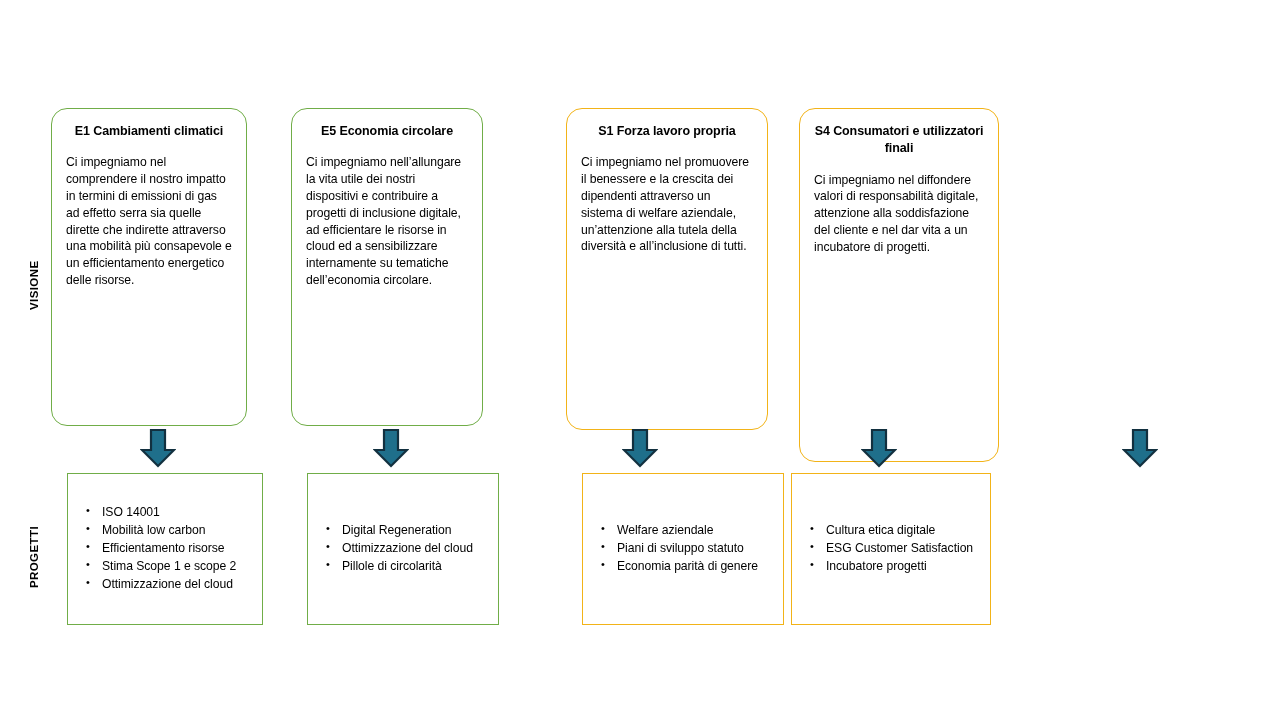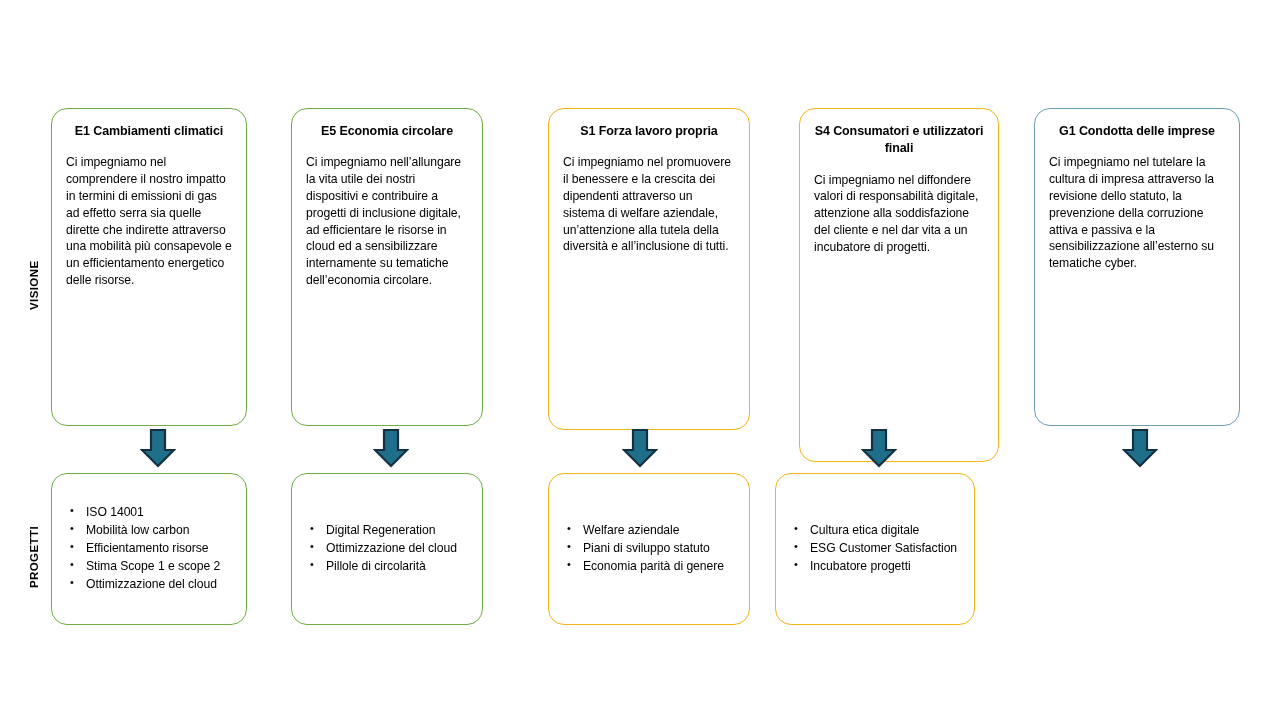--- a/index.html
+++ b/index.html
@@ -65,24 +65,25 @@
     letter-spacing: -0.05px;
   }
 
   
   .project-card {
     position: absolute;
     box-sizing: border-box;
     background: #ffffff;
     border-style: solid;
     border-width: 1.6px;
-    border-radius: 16px;
+    border-radius: 0;
     top: 473px;
     display: flex;
     align-items: center;
+    margin-left: 16px;
   }
   .project-list {
     margin: 0;
     padding: 0 10px 0 34px;
     list-style: none;
     width: 100%;
   }
   .project-list li {
     font-size: 12.2px;
     line-height: 1.38;
@@ -102,21 +103,21 @@
   .arrow {
     position: absolute;
     top: 428px;
     width: 36px;
     height: 40px;
   }
 
   
   .col-1 { left: 51px;   width: 196px; }
   .col-2 { left: 291px;  width: 192px; }
-  .col-3 { left: 548px;  width: 202px; }
+  .col-3 { left: 566px;  width: 202px; }
   .col-4 { left: 775px;  width: 200px; }
   .col-5 { left: 1034px; width: 206px; }
 
   .vision-card.col-1 { height: 318px; }
   .vision-card.col-2 { height: 318px; }
   .vision-card.col-3 { height: 322px; }
   .vision-card.col-4 { height: 354px; margin-left: 24px; }
   .vision-card.col-5 { height: 318px; }
 
   .project-card.col-1 { height: 152px; }
@@ -207,23 +208,19 @@
     </svg>
   </div>
   <div class="project-card col-4 theme-amber">
     <ul class="project-list">
       <li>Cultura etica digitale</li>
       <li>ESG Customer Satisfaction</li>
       <li>Incubatore progetti</li>
     </ul>
   </div>
 
-  <div class="vision-card col-5 theme-blue">
-    <div class="vision-title">G1 Condotta delle imprese</div>
-    <div class="vision-body">Ci impegniamo  nel tutelare la cultura di impresa attraverso la revisione dello statuto, la prevenzione della corruzione attiva e passiva e la sensibilizzazione all’esterno su tematiche cyber.</div>
-  </div>
   <div class="arrow col-5">
     <svg viewBox="0 0 36 40" width="36" height="40" aria-hidden="true">
       <polygon points="11,2 25,2 25,22 34,22 18,38 2,22 11,22" fill="#1F6F8B" stroke="#12303F" stroke-width="2.2" stroke-linejoin="miter"></polygon>
     </svg>
   </div>
 
 </div>
 
 </body></html>

